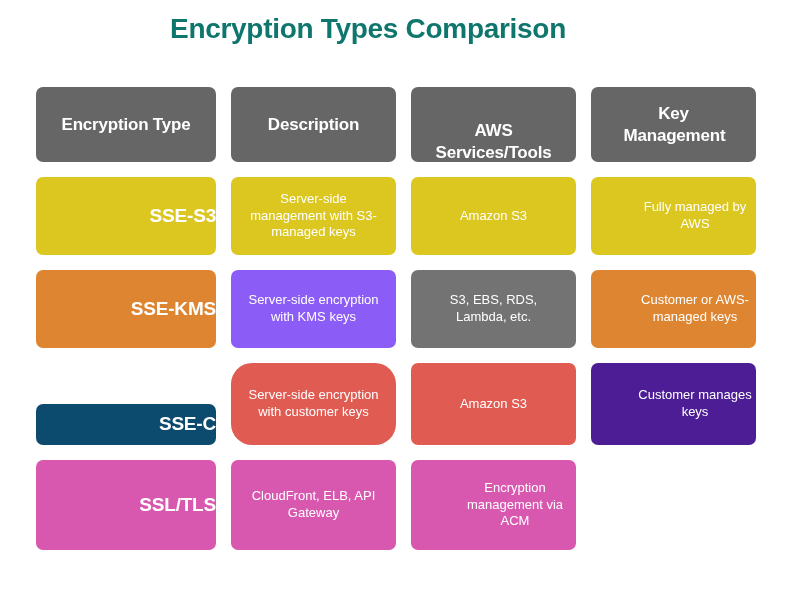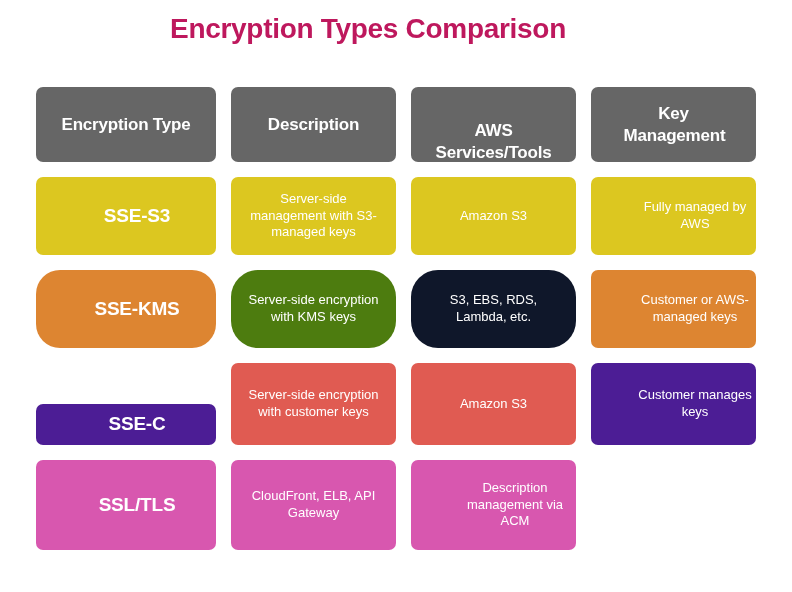--- a/index.html
+++ b/index.html
@@ -11,21 +11,21 @@
     font-family: "Liberation Sans", "DejaVu Sans", sans-serif;
   }
   .title {
     position: absolute;
     top: 13px; left: 0;
     width: 736px;
     text-align: center;
     font-size: 28px;
     font-weight: bold;
     letter-spacing: -0.3px;
-    color: #be185d;
+    color: #0f766e;
   }
   .grid {
     position: absolute;
     top: 87px; left: 36px;
     display: grid;
     grid-template-columns: 180px 165px 165px 165px;
     grid-template-rows: 75px 78px 78px 82px 90px;
     column-gap: 15px;
     row-gap: 15px;
   }
@@ -42,21 +42,21 @@
   .cell span { display: inline-block; }
   .header-cell {
     background: #666666;
     font-weight: bold;
     font-size: 17px;
     letter-spacing: -0.2px;
   }
   .header-cell.c3 span { max-width: 122px; margin-top: 35px; }
   .header-cell.c4 span { max-width: 100px; }
   .type-cell {
-    justify-content: center;
+    justify-content: flex-end;
     text-align: left;
     padding-left: 22px;
     font-weight: bold;
     font-size: 19px;
     letter-spacing: -0.2px;
   }
   .body-cell { font-size: 13px; }
   .body-cell.c2 span, .body-cell.c3 span { max-width: 134px; }
   .body-cell.c4 span { max-width: 120px; margin-left: 43px; }
 </style>
@@ -86,49 +86,49 @@
   <div class="cell body-cell c2" style="background-color: rgb(220, 199, 32);">
       <span>Server-side management with S3-managed keys</span>
     </div>
   <div class="cell body-cell c3" style="background-color: rgb(220, 199, 32);">
       <span>Amazon S3</span>
     </div>
   <div class="cell body-cell c4" style="background-color: rgb(220, 199, 32);">
       <span>Fully managed by AWS</span>
     </div>
 
-  <div class="cell type-cell c1" style="background-color: rgb(221, 133, 49); border-radius: 24px;">
+  <div class="cell type-cell c1" style="background-color: rgb(221, 133, 49);">
       <span>SSE-KMS</span>
     </div>
-  <div class="cell body-cell c2" style="background-color: #4d7c0f; border-radius: 27px;">
+  <div class="cell body-cell c2" style="background-color: #8b5cf6;">
       <span>Server-side encryption with KMS keys</span>
     </div>
-  <div class="cell body-cell c3" style="background-color: #0f172a; border-radius: 27px;">
+  <div class="cell body-cell c3" style="background-color: #737373;">
       <span>S3, EBS, RDS, Lambda, etc.</span>
     </div>
   <div class="cell body-cell c4" style="background-color: rgb(221, 133, 49);">
       <span>Customer or AWS-managed keys</span>
     </div>
 
-  <div class="cell type-cell c1" style="background-color: #4c1d95; margin-top: 41px;">
+  <div class="cell type-cell c1" style="background-color: #0c4a6e; margin-top: 41px;">
       <span>SSE-C</span>
     </div>
-  <div class="cell body-cell c2" style="background-color: rgb(224, 91, 82);">
+  <div class="cell body-cell c2" style="background-color: rgb(224, 91, 82); border-radius: 21px;">
       <span>Server-side encryption with customer keys</span>
     </div>
   <div class="cell body-cell c3" style="background-color: rgb(224, 91, 82);">
       <span>Amazon S3</span>
     </div>
   <div class="cell body-cell c4" style="background-color: #4c1d95;">
       <span>Customer manages keys</span>
     </div>
 
   <div class="cell type-cell c1" style="background-color: rgb(216, 87, 175);">
       <span>SSL/TLS</span>
     </div>
   <div class="cell body-cell c3" style="background-color: rgb(216, 87, 175); justify-content: center;">
       <span>CloudFront, ELB, API Gateway</span>
     </div>
   <div class="cell body-cell c4" style="background-color: rgb(216, 87, 175);">
-      <span>Description management via ACM</span>
+      <span>Encryption management via ACM</span>
     </div>
 
 </div>
 
 </body></html>

